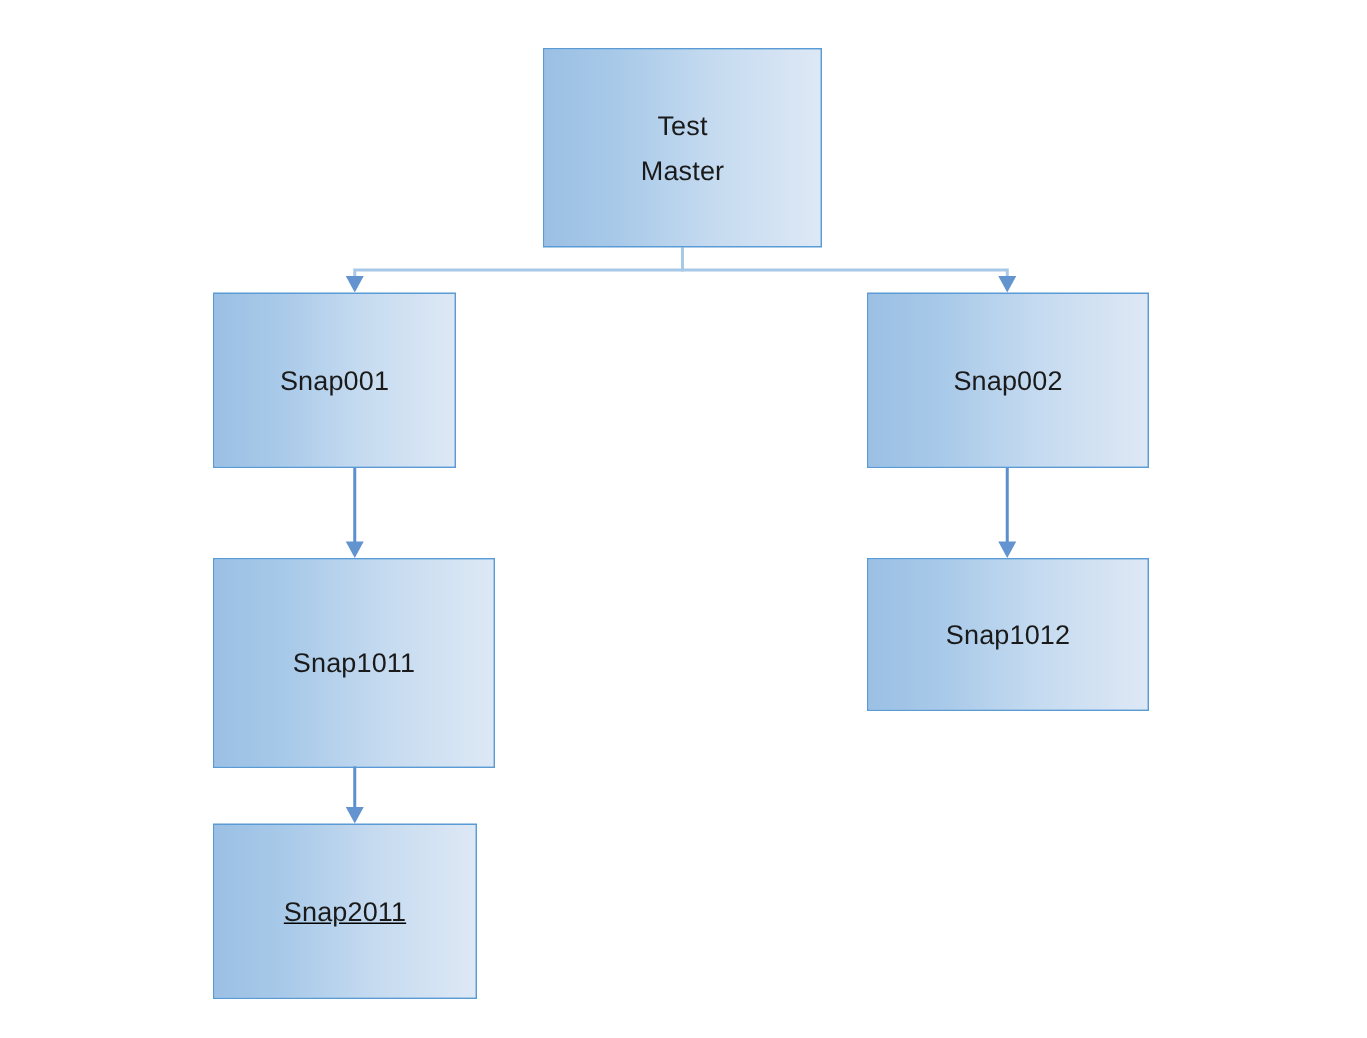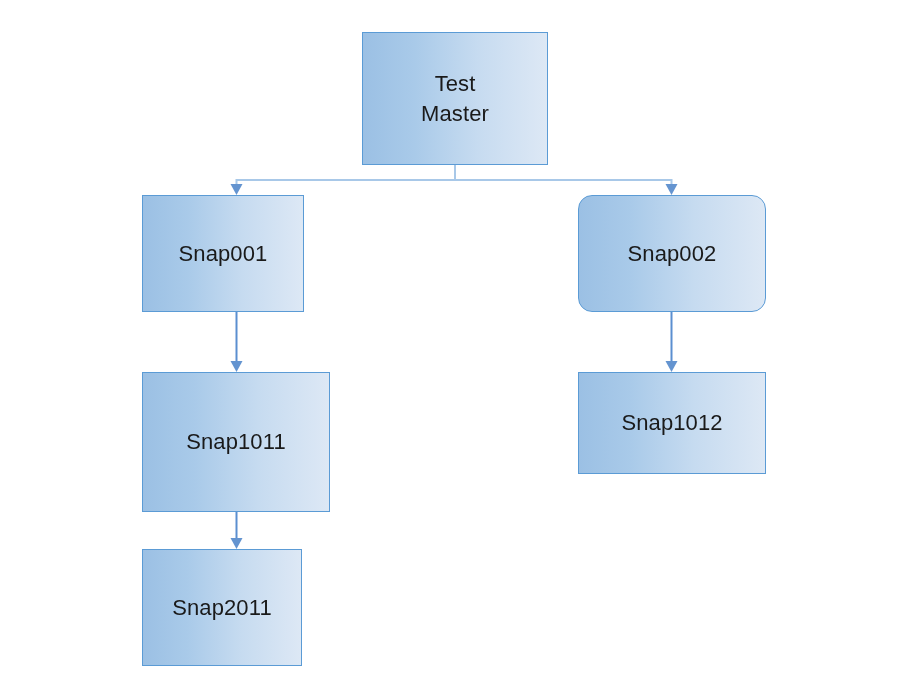--- a/index.html
+++ b/index.html
@@ -31,33 +31,33 @@
     box-sizing: border-box;
     border: 1px solid #5b9bd5;
     background-image: linear-gradient(to right, #9bc0e4 0%, #a9cae9 28%, #c6dbf0 62%, #dde8f5 100%);
     display: flex;
     align-items: center;
     justify-content: center;
     text-align: center;
   }
   .node-label {
     color: #1a1a1a;
-    font-size: 22px;
+    font-size: 18px;
     line-height: 30px;
     letter-spacing: 0.1px;
     white-space: pre-line;
     font-family: "Liberation Sans", sans-serif;
   }
   
   .n-root   { left: 362px; top: 32px;  width: 186px; height: 133px; }
   .n-s001   { left: 142px; top: 195px; width: 162px; height: 117px; }
-  .n-s002   { left: 578px; top: 195px; width: 188px; height: 117px; border-radius: 14px; }
+  .n-s002   { left: 578px; top: 195px; width: 188px; height: 117px; }
   .n-s1011  { left: 142px; top: 372px; width: 188px; height: 140px; }
   .n-s1012  { left: 578px; top: 372px; width: 188px; height: 102px; }
-  .n-s2011  { left: 142px; top: 549px; width: 160px; height: 117px; }
+  .n-s2011  { left: 142px; top: 549px; width: 176px; height: 117px; text-decoration: underline; }
 </style>
 </head>
 <body>
 
 <div id="canvas">
 
   <svg class="connector-layer" viewBox="0 0 911 692" width="911" height="692">
 
     <g>
       <path d="M 455 165 L 455 180 L 236.5 180 L 236.5 186" fill="none" stroke="#a8c8e8" stroke-width="2"></path>

